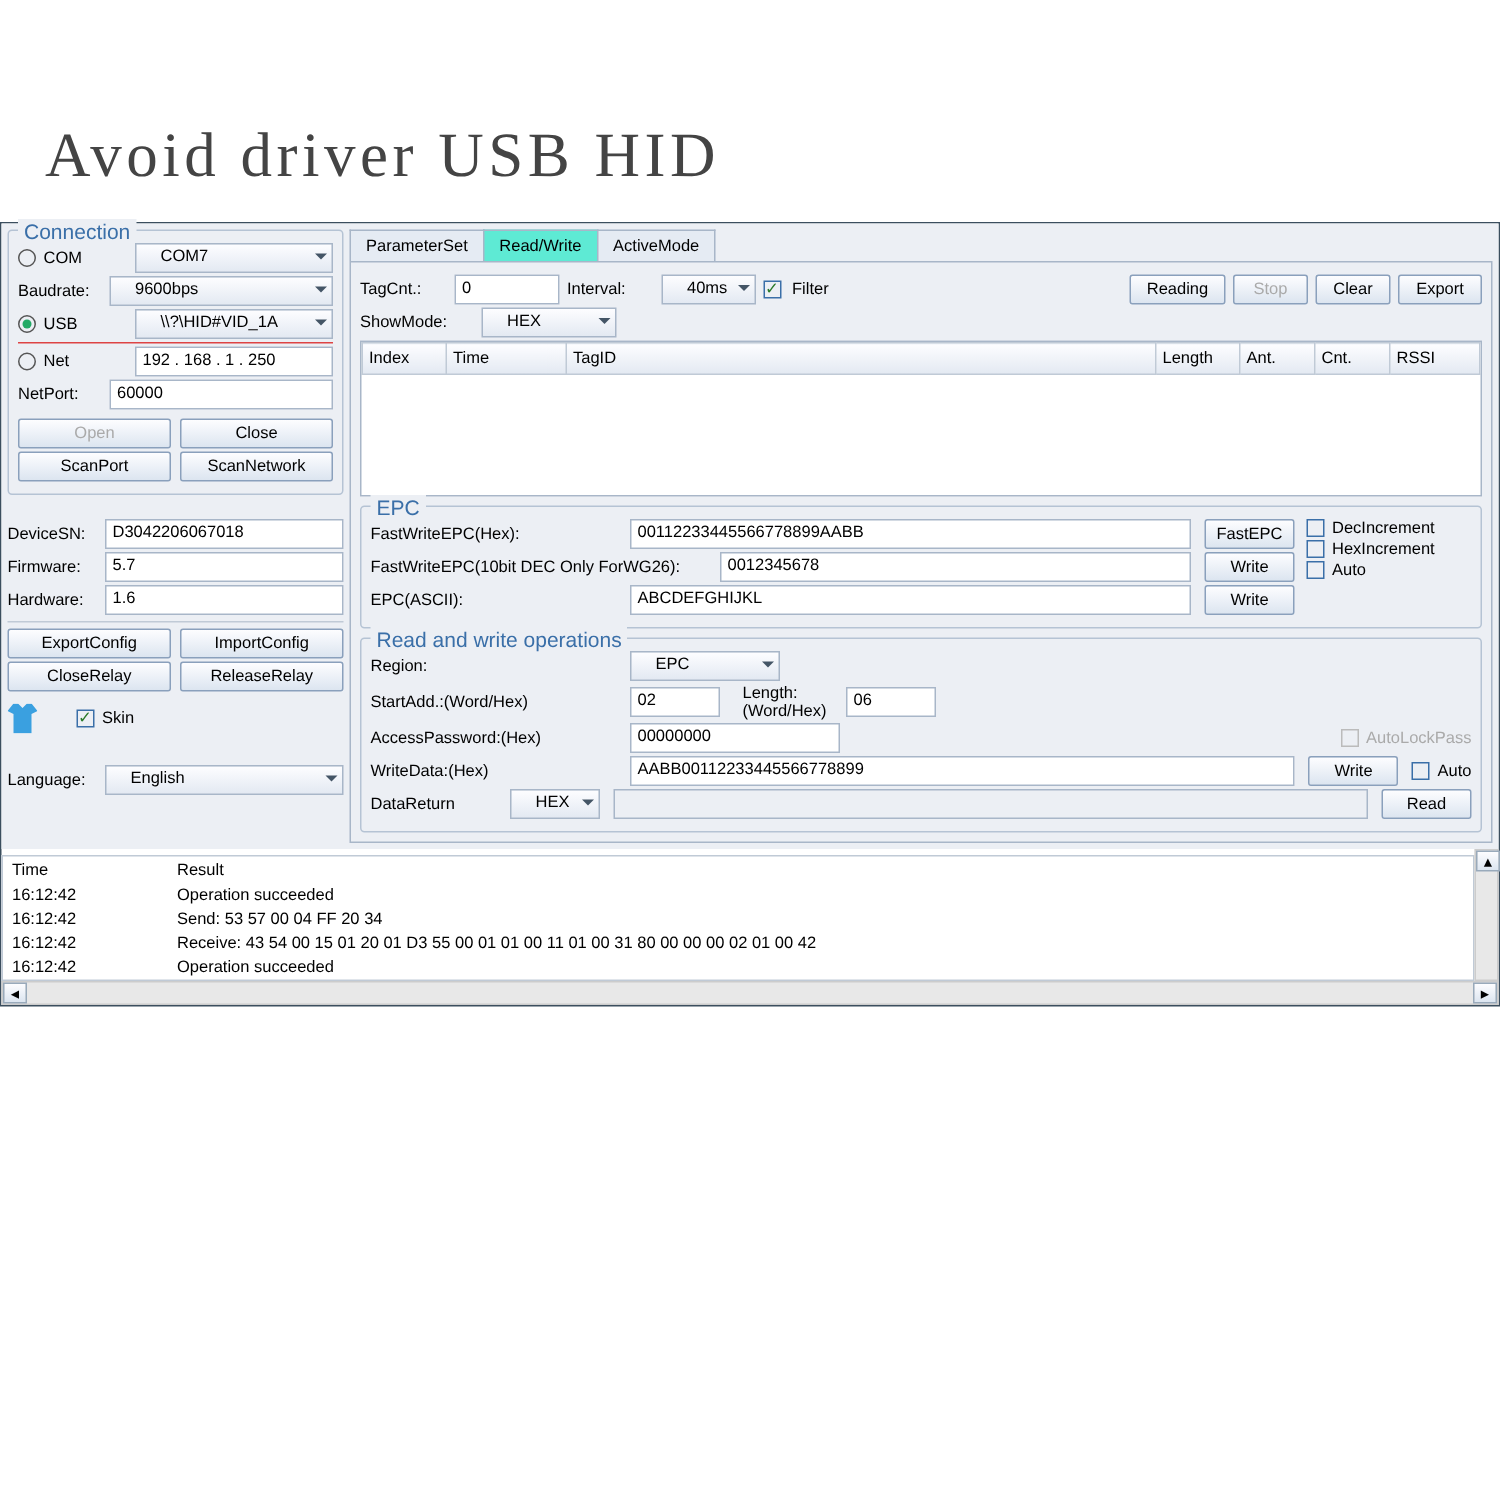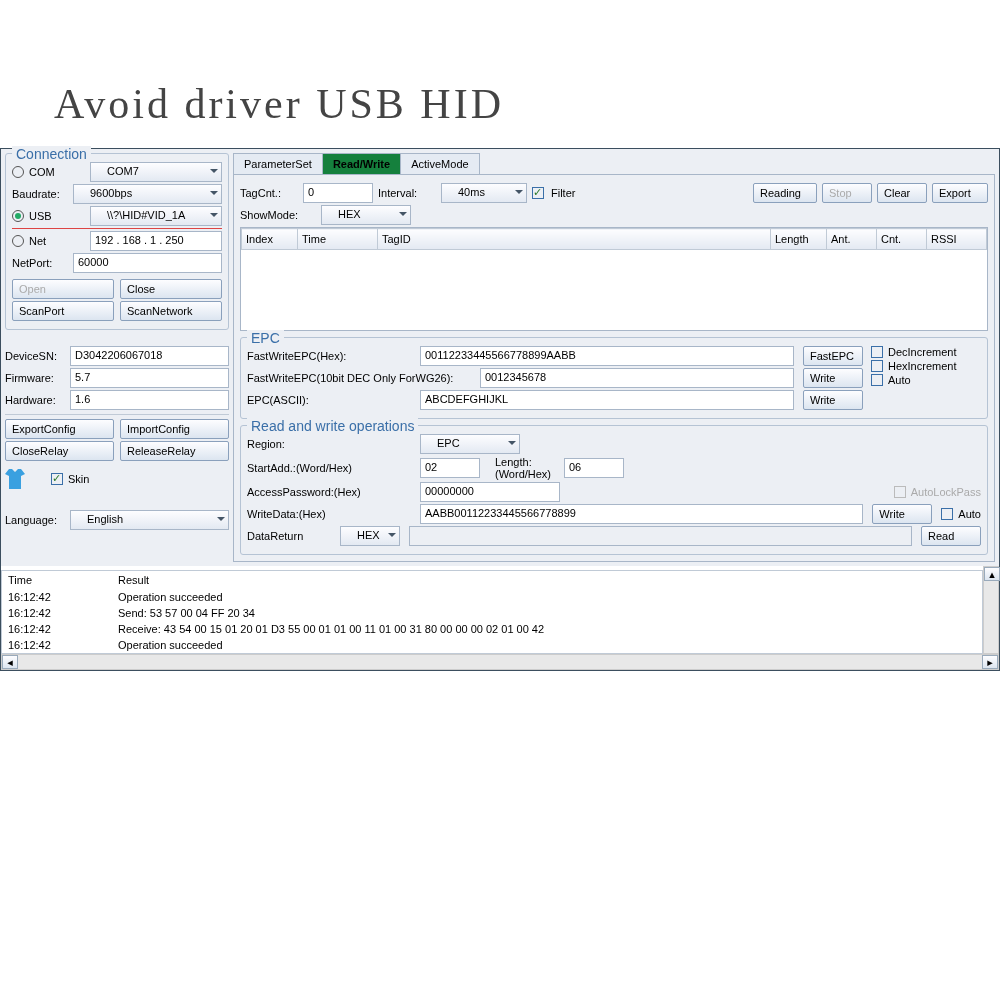--- a/index.html
+++ b/index.html
@@ -1,44 +1,44 @@
 <!DOCTYPE html>
 <html><head>
 <meta charset="utf-8">
 <style>
 * { box-sizing: border-box; font-family: Tahoma, Arial, sans-serif; font-size: 11px; }
 body { margin: 0; background: #fff; width: 1000px; height: 1000px; overflow: hidden; }
-.page-title { font-family: Georgia, "Times New Roman", serif; font-size: 42px; color: #444; padding: 80px 0 20px 30px; letter-spacing: 3px; font-weight: 300; margin-left: 24px; }
+.page-title { font-family: Georgia, "Times New Roman", serif; font-size: 42px; color: #444; padding: 80px 0 20px 30px; letter-spacing: 3px; font-weight: 300; }
 .window { border: 1px solid #3b4e5e; margin: 0 0 0 0; }
 .titlebar { background: linear-gradient(#2b3d4a, #1e2e3a); color: #fff; padding: 4px 6px; display: flex; align-items: center; }
 .titlebar-icon { width: 14px; height: 14px; background: #e67e22; border-radius: 3px; margin-right: 6px; }
 .titlebar-title { font-weight: bold; font-size: 12px; flex: 1; }
 .win-btns { display: flex; gap: 2px; }
 .win-btn { width: 22px; height: 18px; background: linear-gradient(#3f5567,#2b3d4a); border: 1px solid #556; display: flex; align-items: center; justify-content: center; }
 .win-close { background: #d22; }
 .win-body { background: #eceff4; padding: 4px; display: flex; gap: 4px; }
 .fieldset { border: 1px solid #b5c3d4; border-radius: 3px; padding: 6px 6px 6px 6px; position: relative; }
 .fieldset-title { position: absolute; top: -8px; left: 6px; background: #eceff4; padding: 0 4px; color: #3a6fa8; font-size: 14px; }
 .sidebar { width: 224px; }
 .row { display: flex; align-items: center; margin: 2px 0; gap: 3px; }
 .row label { width: 58px; }
 .radio { width: 12px; height: 12px; border: 1px solid #555; border-radius: 50%; display: inline-block; vertical-align: middle; margin-right: 2px; position: relative; }
 .radio.checked::after { content: ""; width: 6px; height: 6px; background: #2a6; border-radius: 50%; position: absolute; top: 2px; left: 2px; }
 .checkbox { width: 12px; height: 12px; border: 1px solid #3a6fa8; display: inline-block; vertical-align: middle; margin-right: 2px; position: relative; }
 .checkbox.checked::after { content: "✓"; position: absolute; top: -2px; left: 0; color: #2a7a2a; font-size: 11px; }
 .input { background: #fff; border: 1px solid #a8b6c8; padding: 2px 4px; height: 20px; }
 .select { background: linear-gradient(#fdfdff,#e3e9f2); border: 1px solid #a8b6c8; padding: 2px 14px 2px 16px; height: 20px; position: relative; display: inline-block; }
 .select::after { content: ""; position: absolute; right: 3px; top: 6px; border: 4px solid transparent; border-top-color: #456; }
-.button { background: linear-gradient(#fdfdff,#dce5f0); border: 1px solid #8aa0bc; padding: 3px 6px; text-align: left; border-radius: 2px; cursor: pointer; }
+.button { background: linear-gradient(#fdfdff,#dce5f0); border: 1px solid #8aa0bc; padding: 3px 6px; text-align: center; border-radius: 2px; cursor: pointer; }
 .button.disabled { color: #aaa; }
 .divider { border-top: 1px solid #c0cad6; margin: 4px 0; }
 .main { flex: 1; }
 .tabs { display: flex; }
 .tab { padding: 4px 10px; border: 1px solid #a8b6c8; background: #e5ebf3; border-bottom: none; margin-right: -1px; }
-.tab.active { background: #15803d; font-weight: bold; }
+.tab.active { background: #5eead4; font-weight: normal; }
 .tab-body { border: 1px solid #a8b6c8; background: #eceff4; padding: 6px; }
 .table { border: 1px solid #a8b6c8; background: #fff; }
 .table th { background: linear-gradient(#fdfdff,#e3e9f2); border: 1px solid #c0cad6; padding: 4px; text-align: left; font-weight: normal; }
 .table-body { height: 80px; }
 .log { border: 1px solid #c0cad6; background: #fff; margin-top: 4px; }
 .log th { text-align: left; padding: 3px 6px; font-weight: normal; }
 .log td { padding: 2px 6px; }
 .scroll-v { width: 16px; background: #e8e8e8; border: 1px solid #ccc; }
 .scroll-h { height: 16px; background: #e8e8e8; border: 1px solid #ccc; display: flex; justify-content: space-between; }
 .scroll-btn { width: 16px; height: 14px; background: linear-gradient(#fdfdff,#dce5f0); border: 1px solid #9ab; display: flex; align-items: center; justify-content: center; }
@@ -128,21 +128,21 @@
       <div class="tabs">
         <div class="tab">ParameterSet</div>
         <div class="tab active">Read/Write</div>
         <div class="tab">ActiveMode</div>
       </div>
       <div class="tab-body">
         <div class="row" style="flex-wrap:wrap;gap:5px">
           <label>TagCnt.:</label>
           <span class="input" style="width:70px">0</span>
           <label>Interval:</label>
-          <span class="select" style="width:86px">40ms</span>
+          <span class="select" style="width:63px">40ms</span>
           <span class="checkbox checked"></span>
           <span>Filter</span>
           <span style="flex:1"></span>
           <div class="button" style="width:64px">Reading</div>
           <div class="button disabled" style="width:50px">Stop</div>
           <div class="button" style="width:50px">Clear</div>
           <div class="button" style="width:56px">Export</div>
         </div>
         <div class="row">
           <label style="width:78px">ShowMode:</label>

